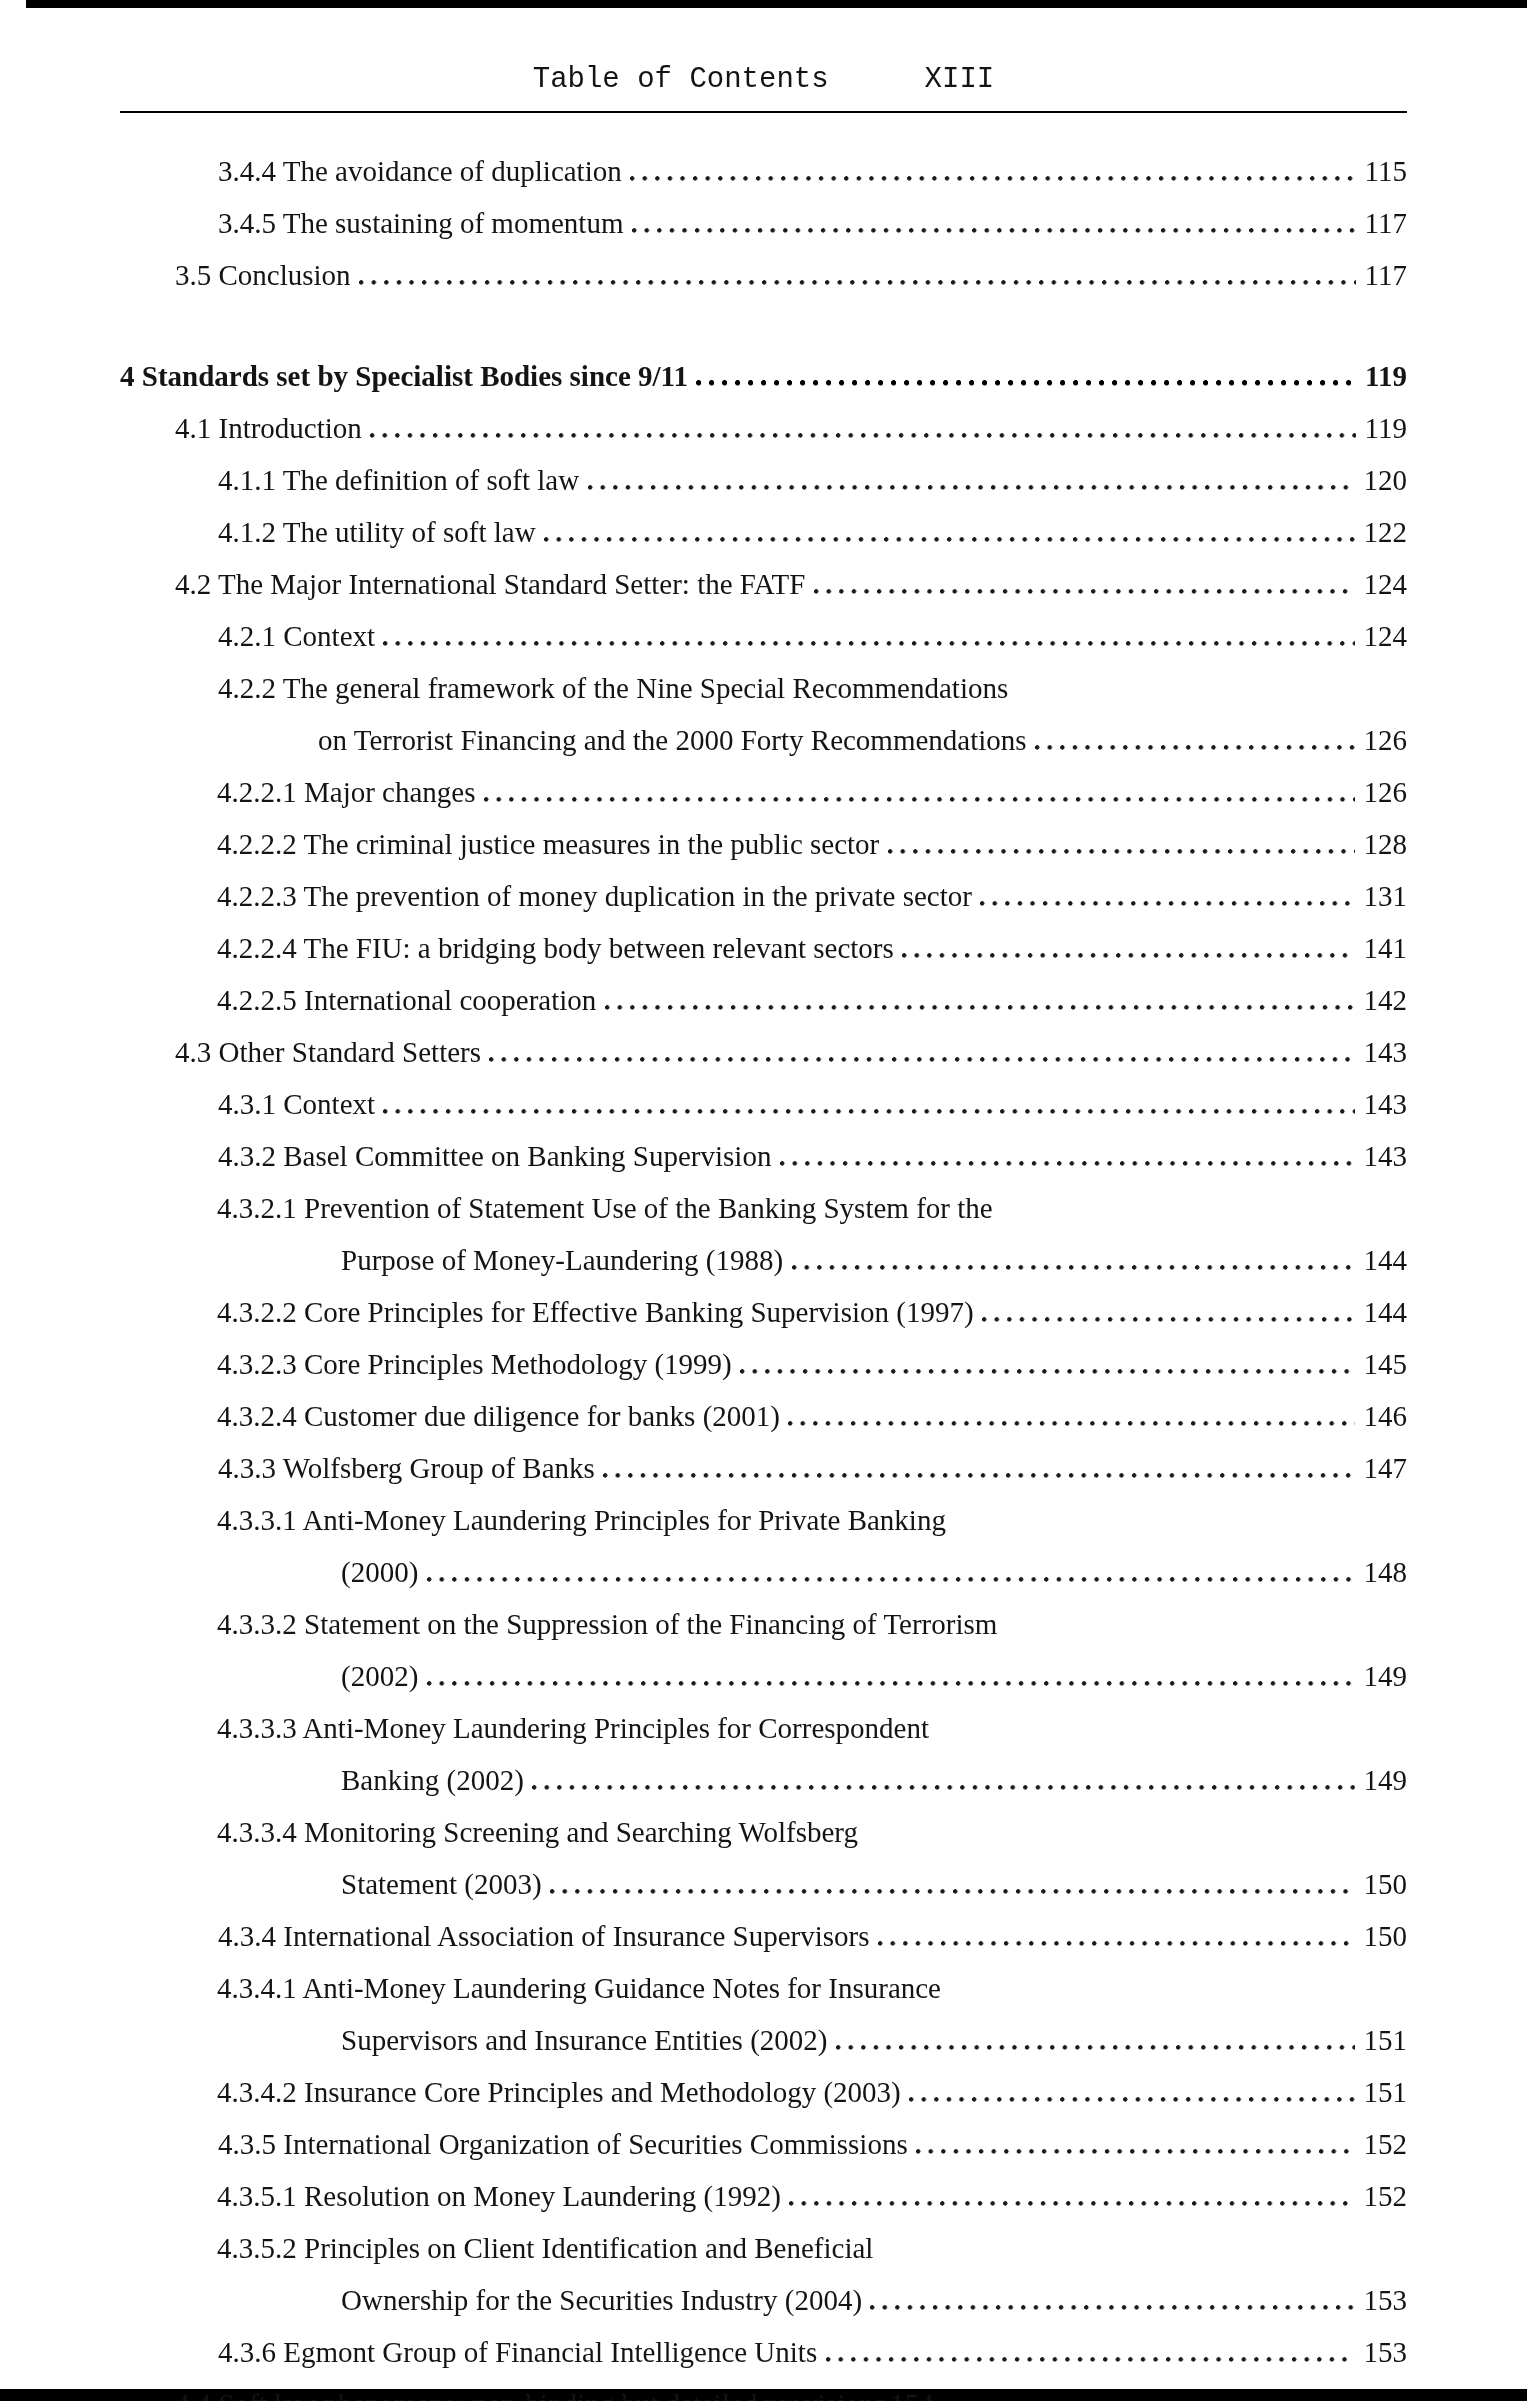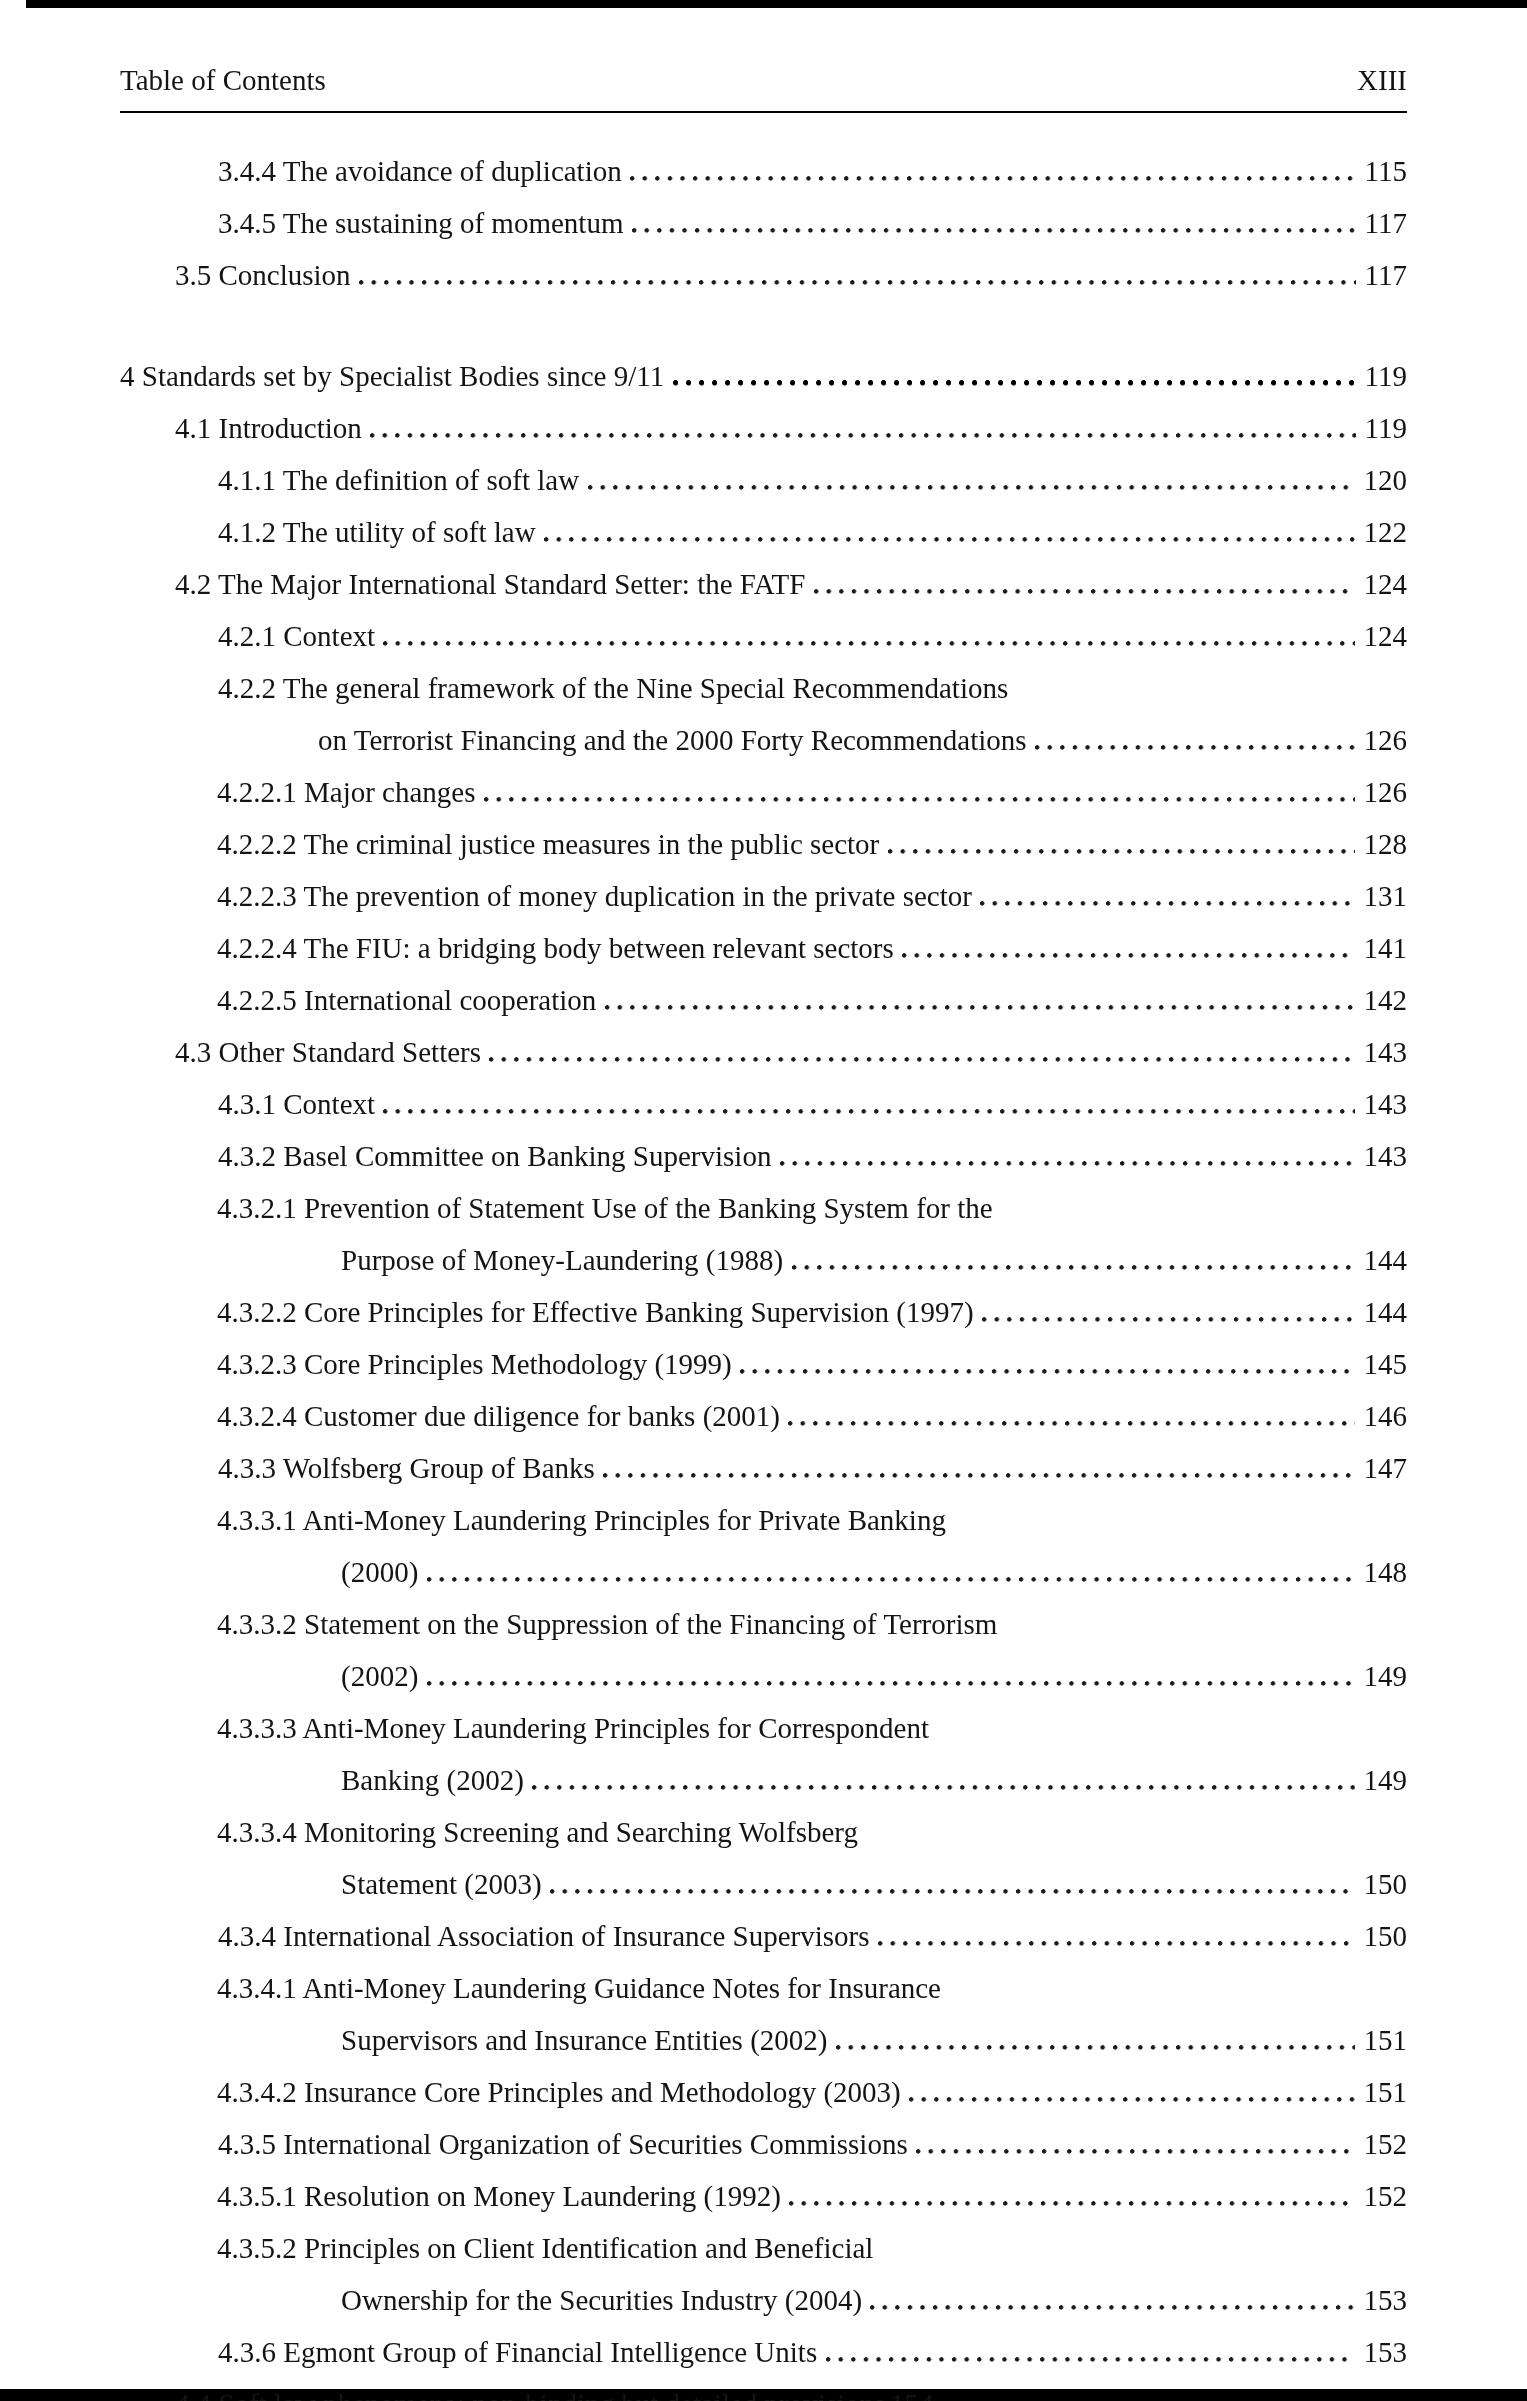--- a/index.html
+++ b/index.html
@@ -27,42 +27,43 @@
   }
   .content {
     position: absolute;
     top: 0;
     left: 120px;
     right: 120px;
   }
   .header {
     margin-top: 62px;
     display: flex;
-    justify-content: space-between;
+    justify-content: center;
     align-items: baseline;
     gap: 96px;
     font-size: 29px;
     line-height: 36px;
+    font-family: Liberation Mono, monospace;
   }
   .rule {
     margin-top: 13px;
     border-top: 2.8px solid #000;
     height: 0;
   }
   .toc {
     margin-top: 32px;
     font-size: 29px;
     line-height: 52px;
   }
   .entry { }
   .entry.l0 { margin-left: 0; }
   .entry.l1 { margin-left: 55px; }
   .entry.l2 { margin-left: 98px; }
   .entry.l3 { margin-left: 97px; }
-  .entry.bold { font-weight: normal; }
+  .entry.bold { font-weight: bold; }
   .entry.space-before { margin-top: 49px; }
   .row {
     display: flex;
     align-items: baseline;
   }
   .l2 .row.cont { margin-left: 100px; }
   .l3 .row.cont { margin-left: 124px; }
   .txt {
     white-space: pre;
   }

